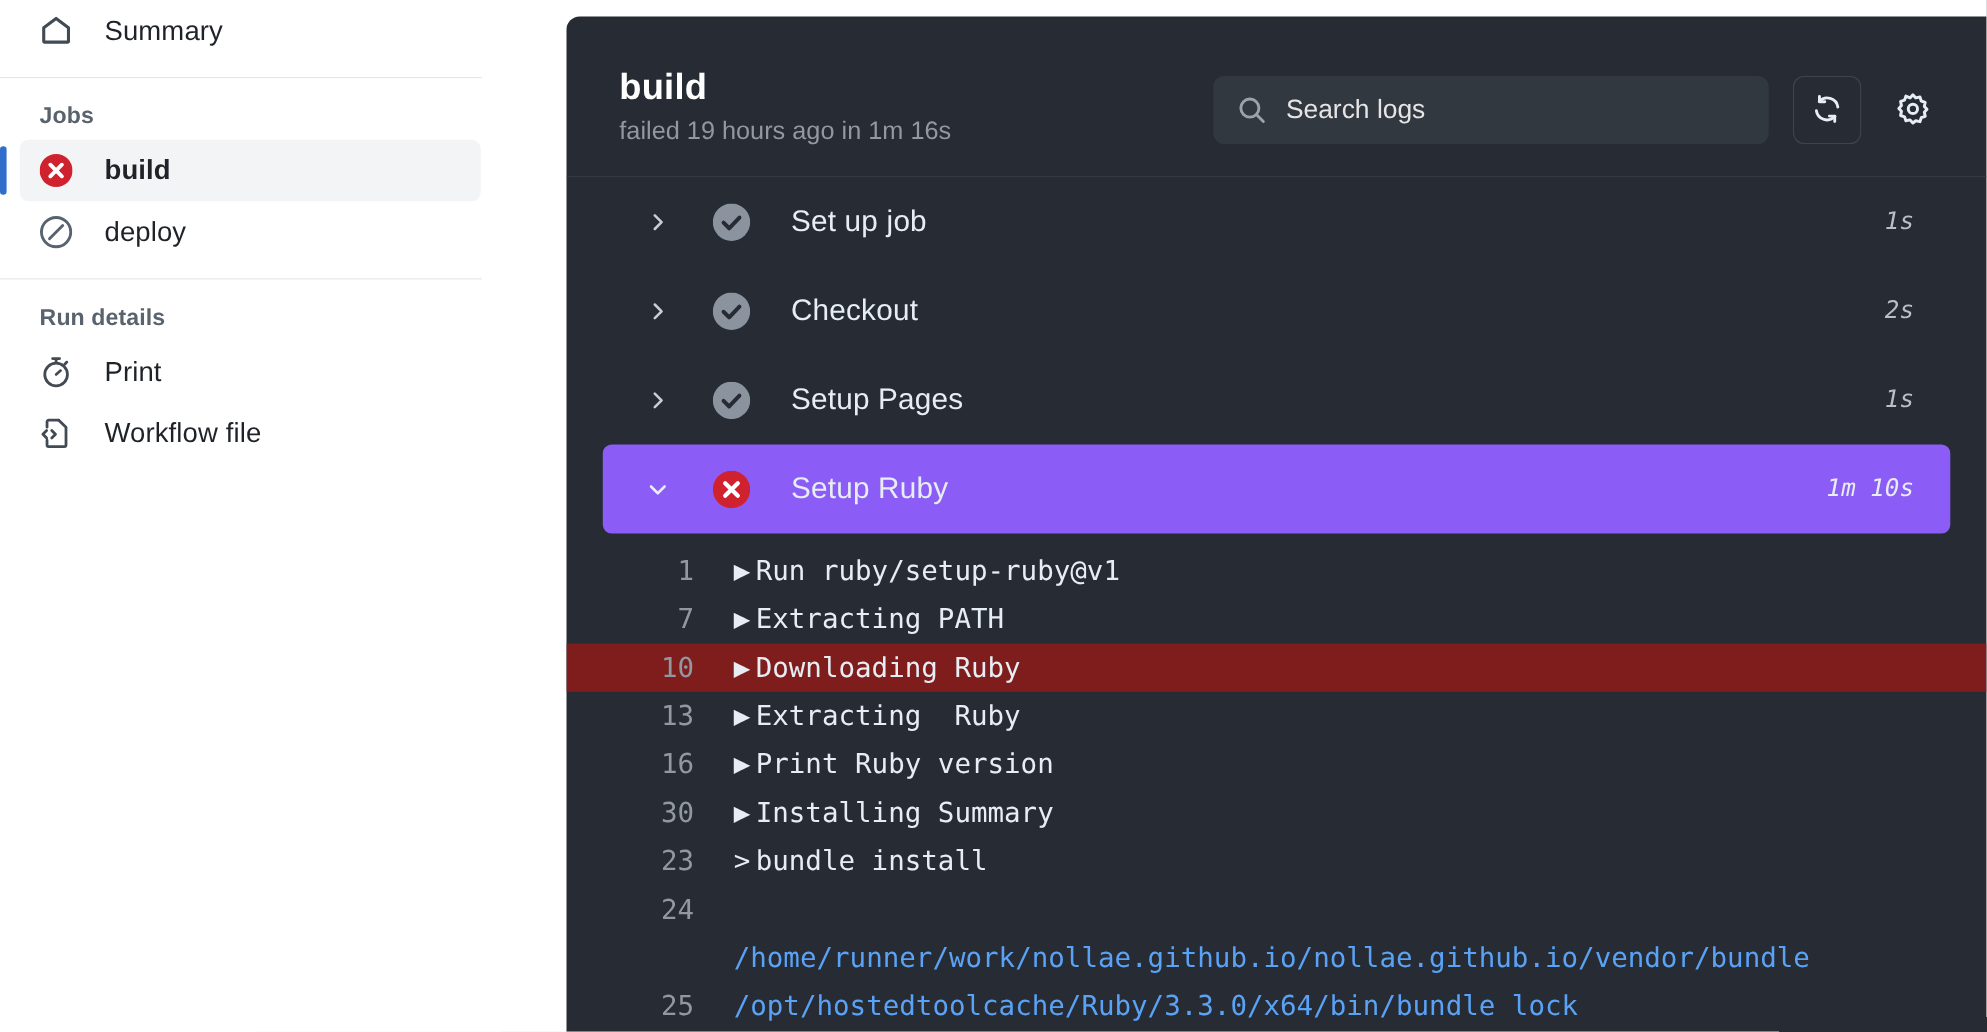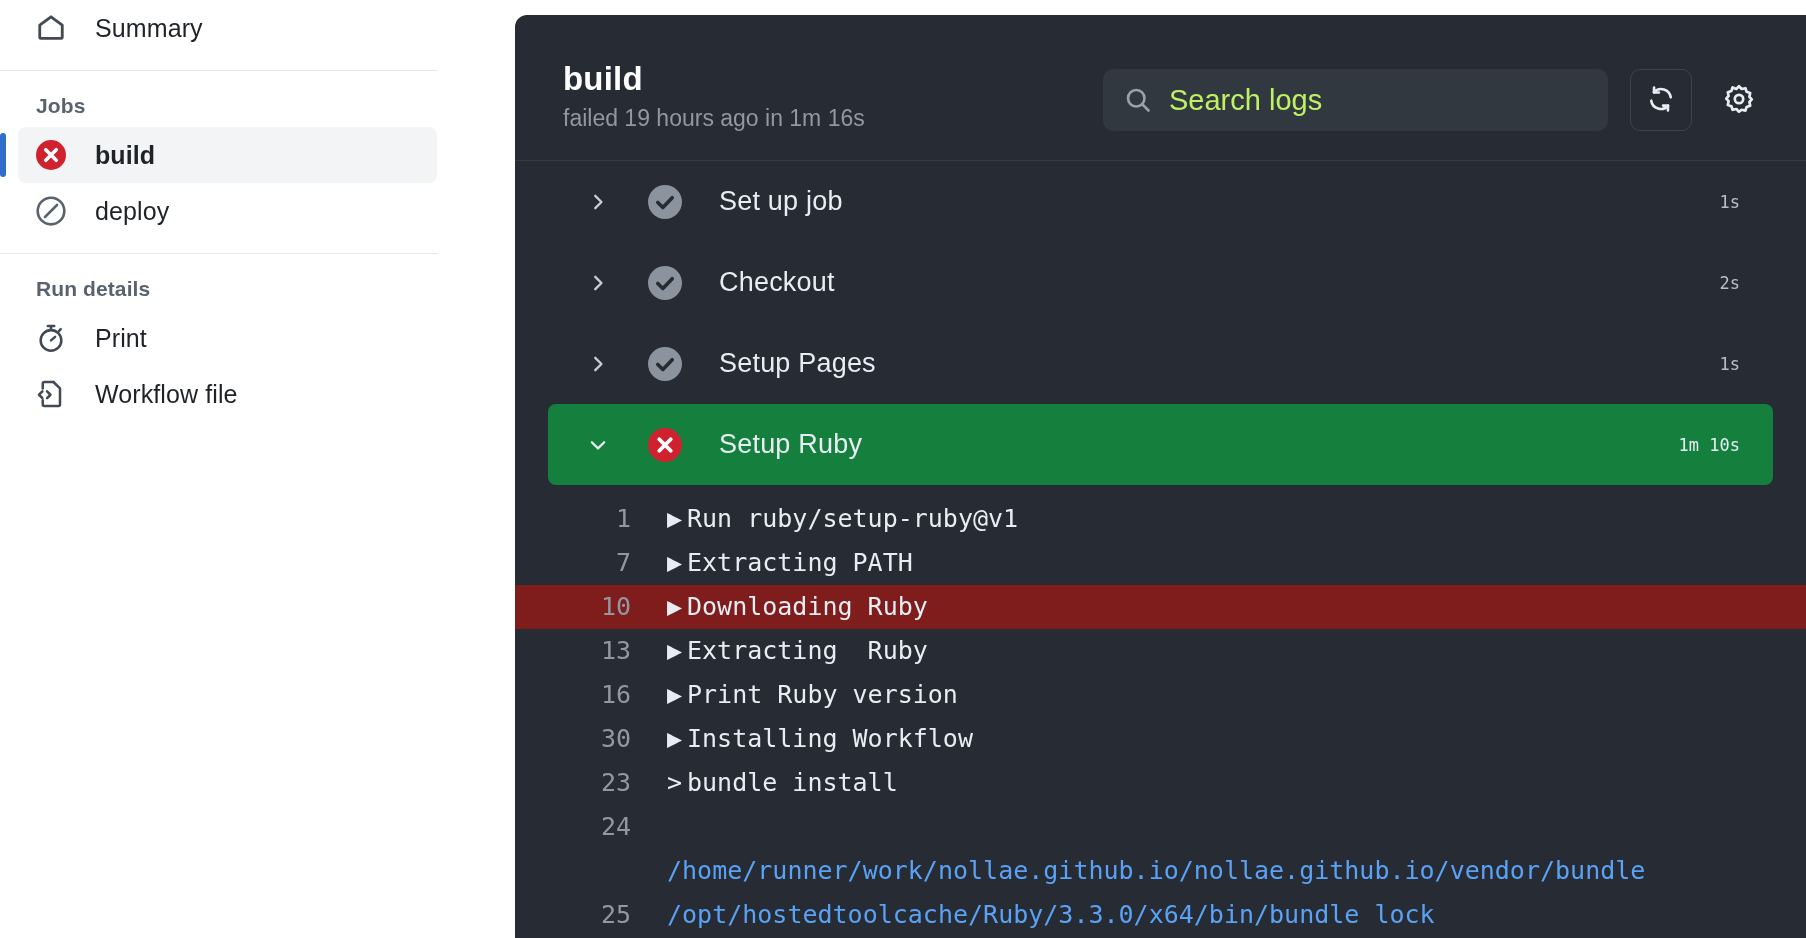--- a/index.html
+++ b/index.html
@@ -83,21 +83,21 @@
   .search-box {
     width: 505px; height: 62px;
     background: #32383f;
     border-radius: 10px;
     display: flex;
     align-items: center;
     gap: 16px;
     padding: 0 20px;
     cursor: text;
   }
-  .search-box .ph { color: #bef264; font-size: 29px; }
+  .search-box .ph { color: #e5e5e5; font-size: 24px; }
   .icon-btn {
     width: 62px; height: 62px;
     margin-left: 22px;
     border-radius: 10px;
     border: 1px solid #3d444d;
     display: flex; align-items: center; justify-content: center;
     background: transparent;
     cursor: pointer;
   }
   .icon-btn.bare { border-color: transparent; margin-left: 16px; }
@@ -107,30 +107,31 @@
   .step-row {
     display: flex;
     align-items: center;
     height: 81px;
     padding: 0 33px 0 33px;
     margin: 0 33px;
     border-radius: 8px;
     cursor: pointer;
     gap: 11px;
   }
-  .step-row.active { background: #15803d; }
+  .step-row.active { background: #8b5cf6; }
   .chev { width: 34px; flex: 0 0 34px; display: flex; align-items: center; justify-content: center; }
   .st-ico { width: 34px; height: 34px; flex: 0 0 34px; margin-left: 22px; display: flex; align-items: center; justify-content: center; }
   .st-label { margin-left: 26px; font-size: 27px; color: #e6edf3; letter-spacing: .2px; }
   .st-dur {
     margin-left: auto;
     font-family: "DejaVu Sans Mono", monospace;
-    font-size: 17px;
+    font-size: 22px;
     color: #b7bfc9;
     letter-spacing: 0;
+    font-style: italic;
   }
   .step-row.active .st-dur { color: #e6edf3; }
 
   
   .loglines {
     padding-top: 12px;
     font-family: "DejaVu Sans Mono", monospace;
     font-size: 25px;
   }
   .logline {
@@ -358,21 +359,21 @@
         <span class="ln-body"><span class="tri">▶</span><span>Extracting  Ruby</span></span>
       </div>
 
       <div class="logline">
         <span class="ln-no">16</span>
         <span class="ln-body"><span class="tri">▶</span><span>Print Ruby version</span></span>
       </div>
 
       <div class="logline">
         <span class="ln-no">30</span>
-        <span class="ln-body"><span class="tri">▶</span><span>Installing Workflow</span></span>
+        <span class="ln-body"><span class="tri">▶</span><span>Installing Summary</span></span>
       </div>
 
       <div class="logline">
         <span class="ln-no">23</span>
         <span class="ln-body"><span class="tri">&gt; </span><span>bundle install</span></span>
       </div>
 
       <div class="logline">
         <span class="ln-no">24</span>
       </div>

